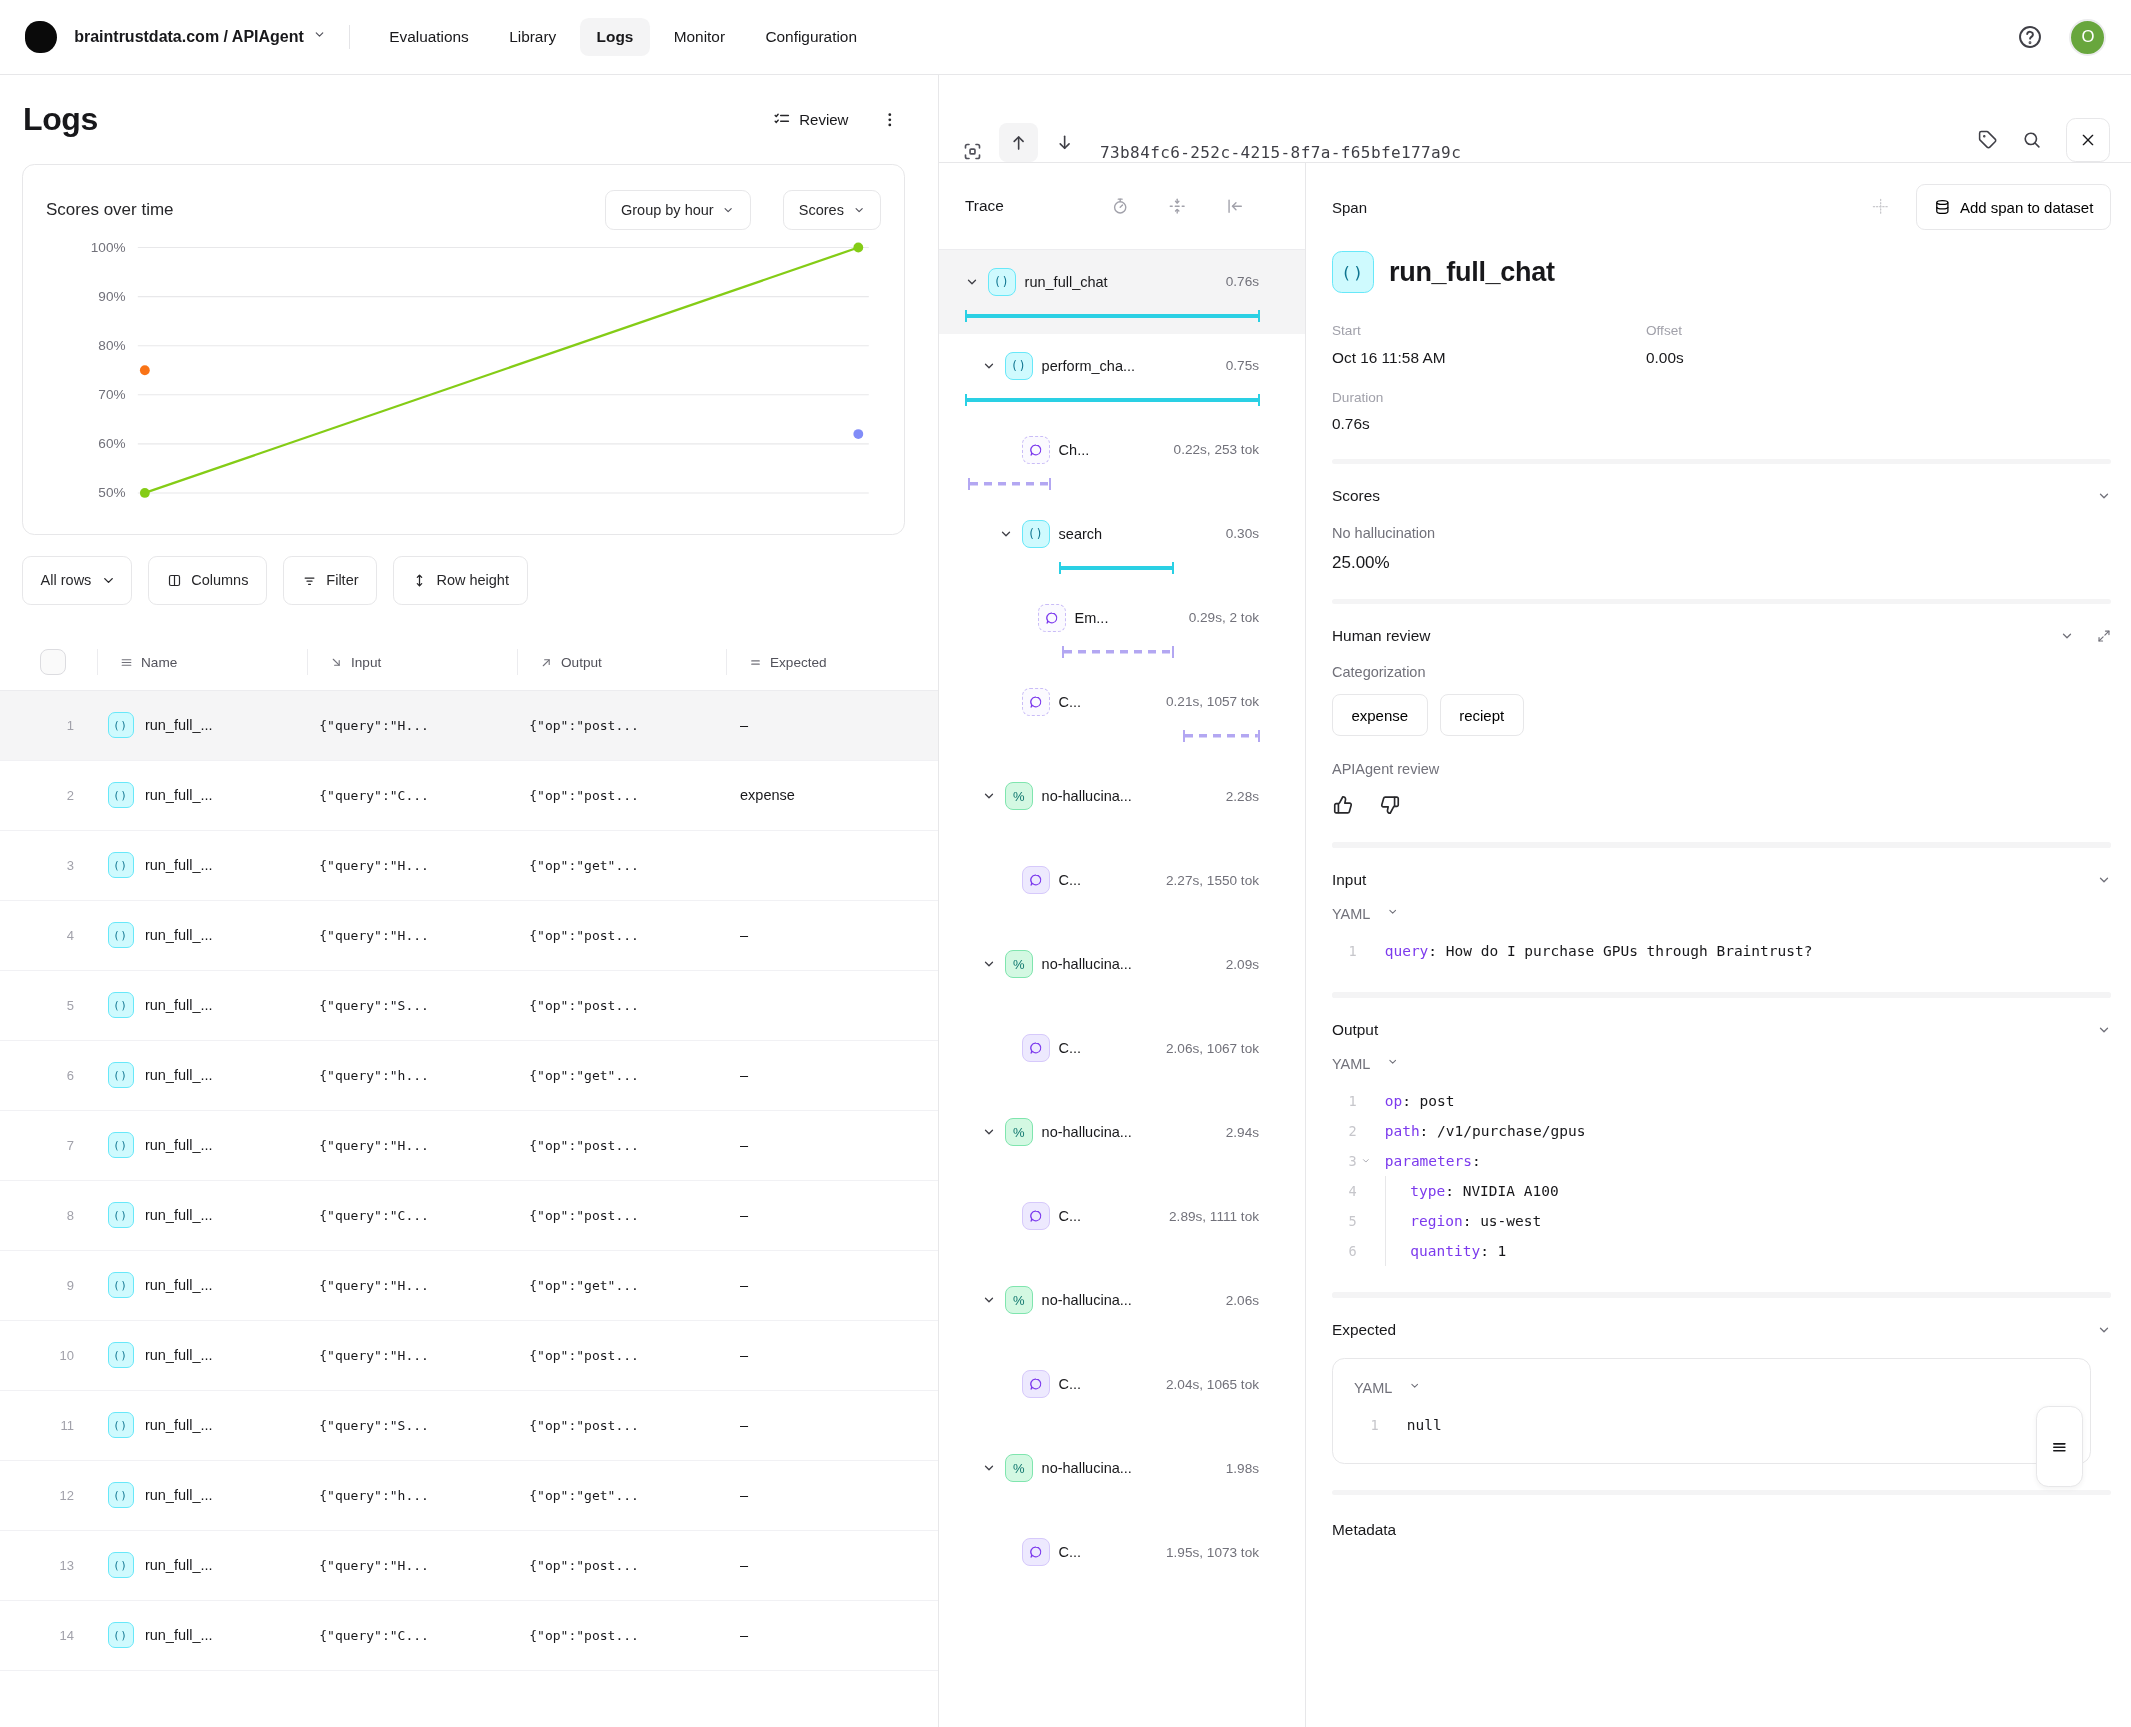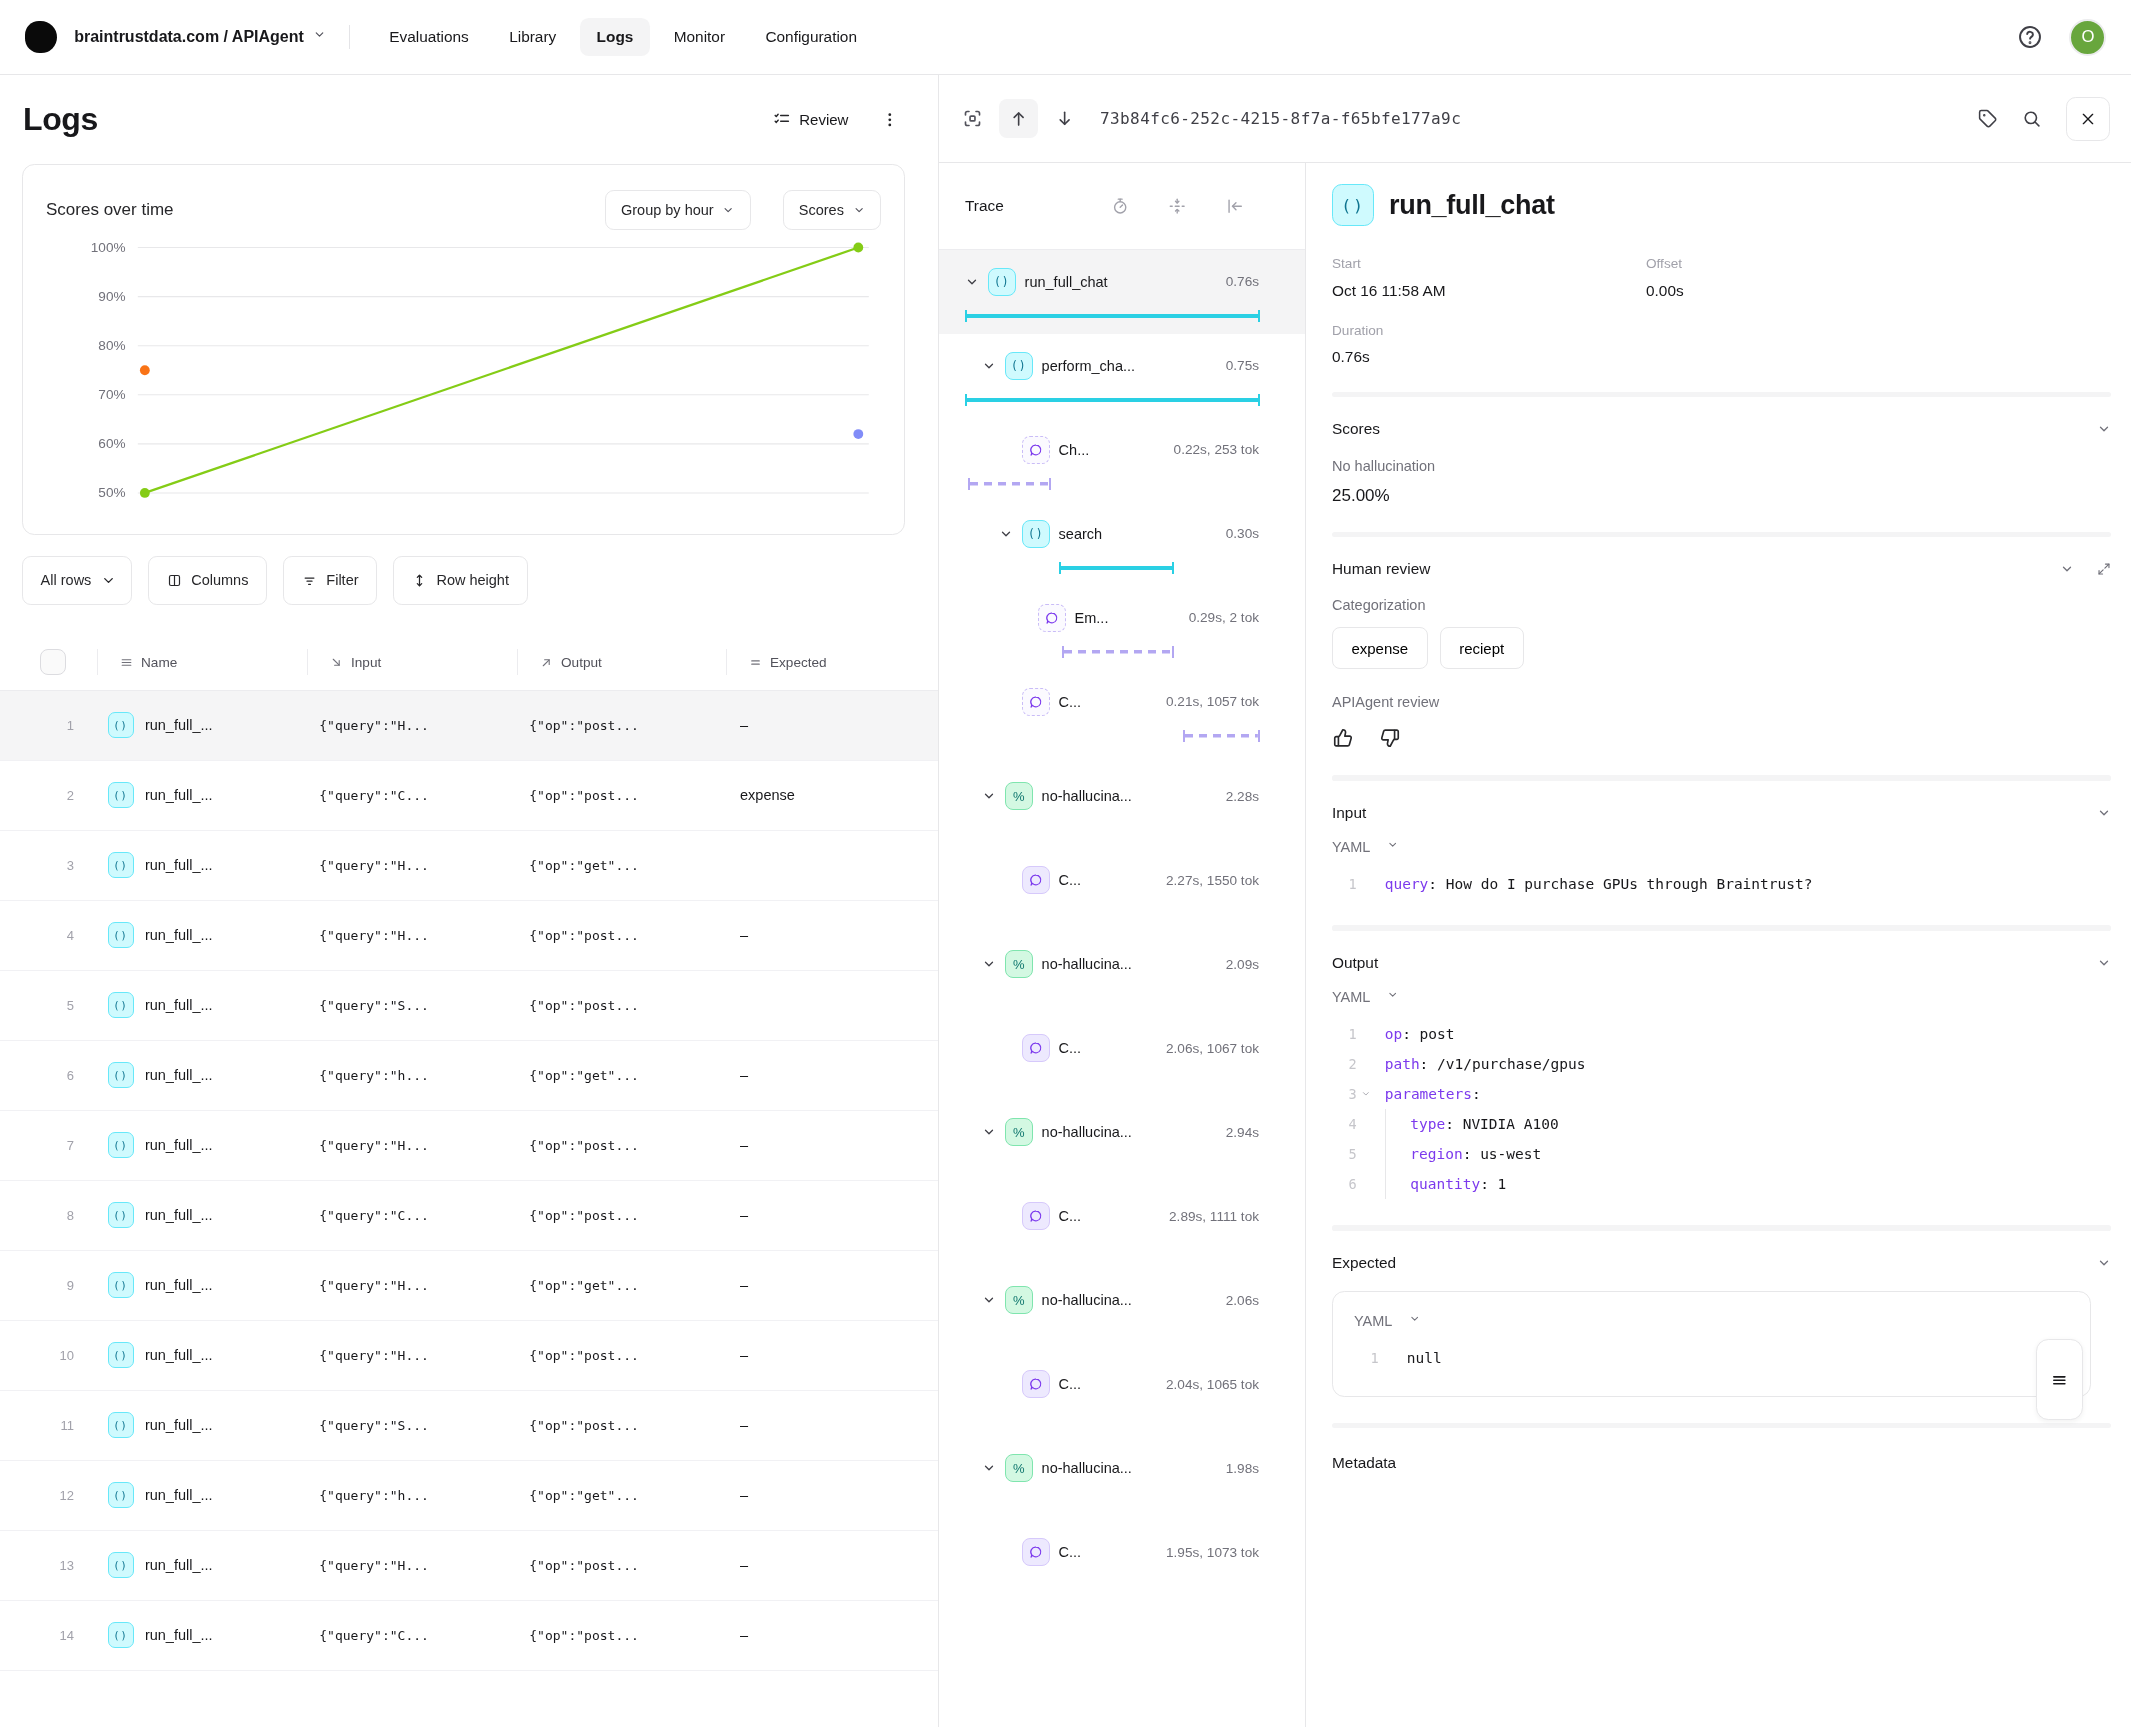--- a/index.html
+++ b/index.html
@@ -60,21 +60,21 @@
   .cell-num { text-align:right; padding-right:23px; color:#a1a1aa; font-size:13px; }
   .cell-name { display:flex; align-items:center; gap:11.4px; padding-left:10.5px; font-size:14.5px; overflow:hidden; white-space:nowrap; }
   .fn-chip { width:26px; height:26px; border-radius:7px; background:#cffafe; border:1.3px solid #67e8f9; color:#0e7490;
     display:flex; align-items:center; justify-content:center; font-family:"DejaVu Sans Mono",monospace;
     font-size:10.5px; letter-spacing:0.9px; flex:none; }
   .cell-mono { font-family:"DejaVu Sans Mono",monospace; font-size:13px; padding-left:12.3px; white-space:nowrap; overflow:hidden; }
   .cell-exp { padding-left:14px; font-size:14.5px; white-space:nowrap; }
 
   
   .detail { flex:1; border-left:0.9px solid #e7e7e9; display:flex; flex-direction:column; min-width:0; }
-  .detail-head { height:88px; flex:none; border-bottom:0.9px solid #e7e7e9; display:flex; align-items:center; padding:0 21px 0 23px; }
+  .detail-head { height:88px; flex:none; border-bottom:0.9px solid #e7e7e9; display:flex; align-items:flex-end; padding:0 21px 0 23px; }
   .dh-icon { width:21px; color:#52525b; cursor:pointer; }
   .arrow-pill { width:39px; height:39px; border-radius:8px; background:#f4f4f5; display:flex; align-items:center;
     justify-content:center; margin-left:16px; cursor:pointer; }
   .arrow-plain { width:39px; height:39px; display:flex; align-items:center; justify-content:center; margin-left:7px; cursor:pointer; }
   .arrow-pill svg,.arrow-plain svg { width:19.3px; color:#3f3f46; }
   .span-id { margin-left:16px; font-size:16px; color:#3f3f46; letter-spacing:0.4px; white-space:nowrap; overflow:hidden; }
   .dh-right { margin-left:auto; display:flex; align-items:center; gap:24.6px; }
   .dh-right .ic { width:19.3px; color:#3f3f46; cursor:pointer; }
   .close-btn { width:44px; height:44px; border:0.9px solid #e7e7e9; border-radius:9.7px; display:flex; align-items:center;
     justify-content:center; cursor:pointer; background:#fff; }
@@ -752,20 +752,39 @@
                   </svg>
                 </span>
                 <span class="t-label">C...</span>
                 <span class="t-meta">1.95s, 1073 tok</span>
               </div>
             </div>
           </div>
       </div>
 
       <div class="span-panel">
+        <div class="span-head">
+          <span class="span-head-title">Span</span>
+          <div class="span-head-right">
+            <span class="move-icon">
+              <svg viewBox="0 0 24 24" fill="none" stroke="currentColor" stroke-width="1.6" stroke-linecap="round" stroke-dasharray="1.5 2.4">
+                  <line x1="12" y1="3" x2="12" y2="21"></line>
+                  <line x1="3" y1="12" x2="21" y2="12"></line>
+                </svg>
+            </span>
+            <button class="add-btn">
+              <svg viewBox="0 0 24 24" fill="none" stroke="currentColor" stroke-width="1.8">
+                  <ellipse cx="12" cy="5" rx="8" ry="2.8"></ellipse>
+                  <path d="M4 5v6.5c0 1.6 3.6 2.8 8 2.8s8-1.2 8-2.8V5"></path>
+                  <path d="M4 11.5V18c0 1.6 3.6 2.8 8 2.8s8-1.2 8-2.8v-6.5"></path>
+                </svg>
+              <span>Add span to dataset</span>
+            </button>
+          </div>
+        </div>
 
         <div class="span-title-row">
           <span class="fn-chip-xl">()</span>
           <span class="span-name">run_full_chat</span>
         </div>
 
         <div class="meta-grid">
           <div>
             <div class="meta-label">Start</div>
             <div class="meta-value">Oct 16 11:58 AM</div>

